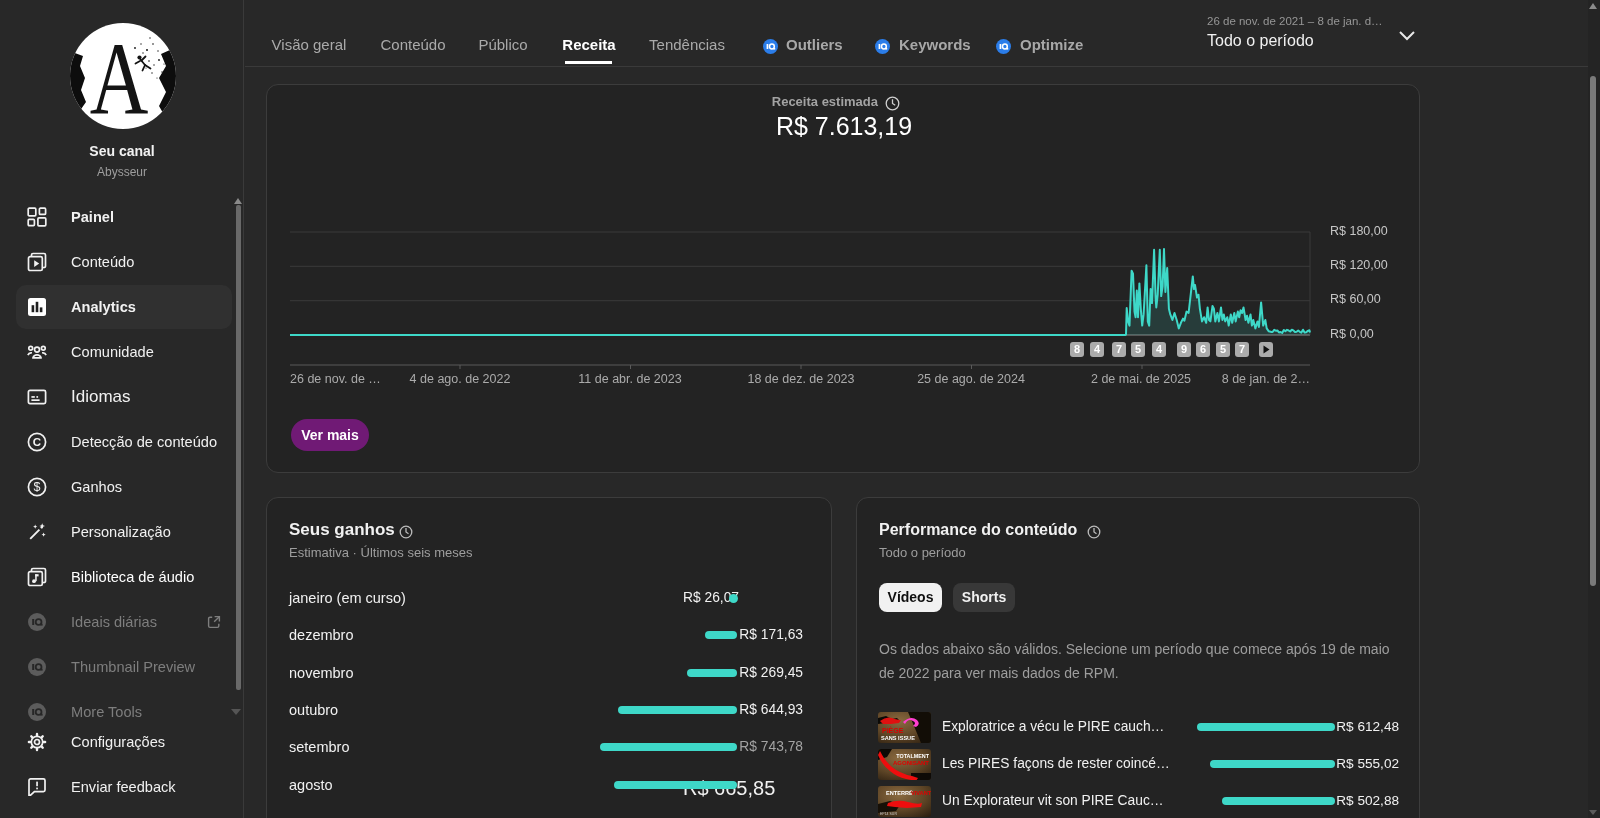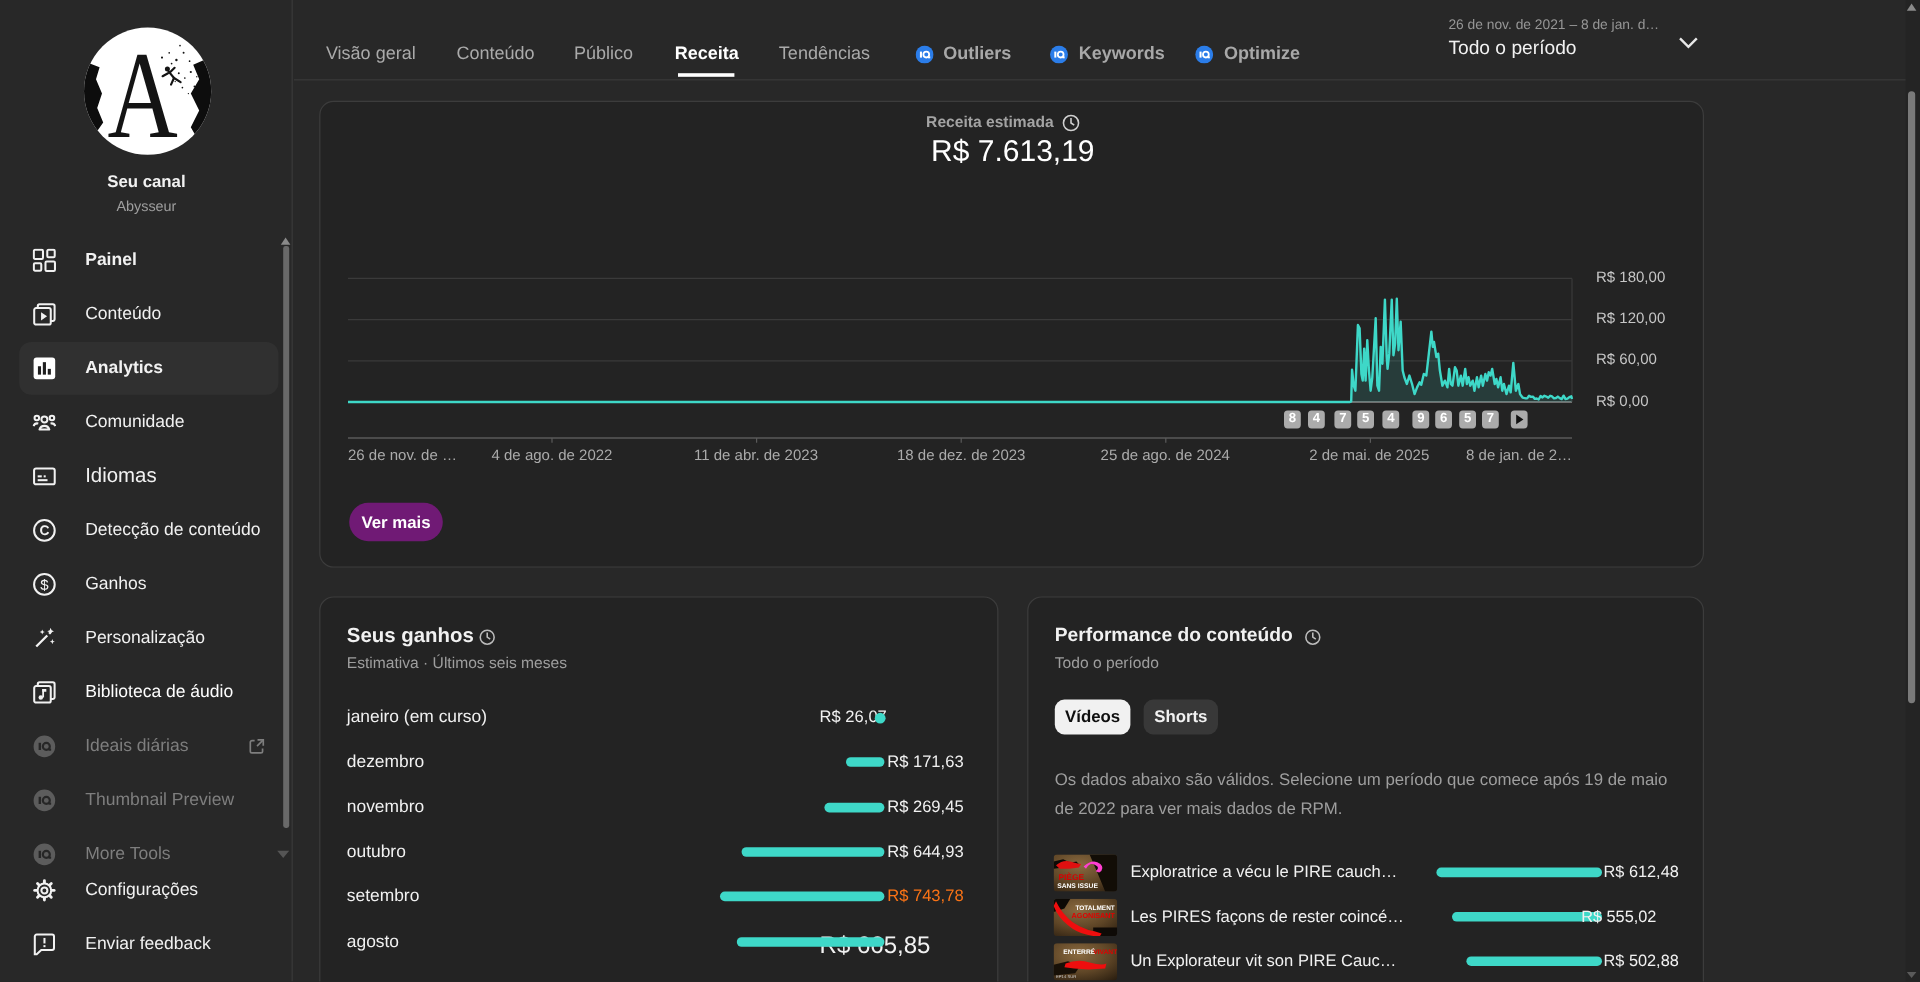--- a/index.html
+++ b/index.html
@@ -258,21 +258,21 @@
 <div style="position:absolute;left:289px;top:627px;font-size:14.5px;color:#f1f1f1;white-space:nowrap">dezembro</div>
 <div style="position:absolute;left:683px;top:627px;width:120px;text-align:right;font-size:13.8px;color:#f1f1f1;white-space:nowrap">R$ 171,63</div>
 <div style="position:absolute;left:705px;top:631px;width:32px;height:8px;border-radius:4px;background:#3ed8c8"></div>
 <div style="position:absolute;left:289px;top:665px;font-size:14.5px;color:#f1f1f1;white-space:nowrap">novembro</div>
 <div style="position:absolute;left:683px;top:665px;width:120px;text-align:right;font-size:13.8px;color:#f1f1f1;white-space:nowrap">R$ 269,45</div>
 <div style="position:absolute;left:687px;top:669px;width:50px;height:8px;border-radius:4px;background:#3ed8c8"></div>
 <div style="position:absolute;left:289px;top:702px;font-size:14.5px;color:#f1f1f1;white-space:nowrap">outubro</div>
 <div style="position:absolute;left:683px;top:702px;width:120px;text-align:right;font-size:13.8px;color:#f1f1f1;white-space:nowrap">R$ 644,93</div>
 <div style="position:absolute;left:618px;top:706px;width:119px;height:8px;border-radius:4px;background:#3ed8c8"></div>
 <div style="position:absolute;left:289px;top:739px;font-size:14.5px;color:#f1f1f1;white-space:nowrap">setembro</div>
-<div style="position:absolute;left:683px;top:739px;width:120px;text-align:right;font-size:13.8px;color:#f97316;white-space:nowrap">R$ 743,78</div>
+<div style="position:absolute;left:683px;top:739px;width:120px;text-align:right;font-size:13.8px;color:#a3a3a3;white-space:nowrap">R$ 743,78</div>
 <div style="position:absolute;left:600px;top:743px;width:137px;height:8px;border-radius:4px;background:#3ed8c8"></div>
 <div style="position:absolute;left:289px;top:777px;font-size:14.5px;color:#f1f1f1;white-space:nowrap">agosto</div>
 <div style="position:absolute;left:683px;top:777px;width:120px;font-size:20px;color:#f1f1f1;white-space:nowrap">R$ 665,85</div>
 <div style="position:absolute;left:614px;top:781px;width:123px;height:8px;border-radius:4px;background:#3ed8c8"></div>
 <div style="position:absolute;left:856px;top:497px;width:564px;height:360px;background:#232323;border:1px solid #3c3c3c;border-radius:12px;box-sizing:border-box"></div>
 <div style="position:absolute;left:879px;top:521px;font-size:16px;font-weight:bold;color:#f1f1f1;white-space:nowrap">Performance do conteúdo</div>
 <div style="position:absolute;left:1087px;top:522px"><svg width="14" height="14" viewBox="0 0 14 14" style="vertical-align:middle">
       <circle cx="7.0" cy="7.0" r="5.8" fill="none" stroke="#bbbbbb" stroke-width="1.3"></circle>
       <path d="M7.0 3.08 V7.0 L9.520000000000001 8.68" fill="none" stroke="#bbbbbb" stroke-width="1.3"></path>
     </svg></div>
@@ -313,21 +313,21 @@
       <rect width="53" height="31" fill="url(#rgb)"></rect>
       <path d="M0 0 h14 l-5 8 -9 3 Z" fill="#0c0905"></path>
       <path d="M33 24 h20 v7 h-20 Z" fill="#0e0a06"></path>
       <path d="M2 2 q4 8 8 12 q5 6 12 9 q6 3 12 4 l6 2 -2 3 -10 -2 q-9 -2 -16 -8 Q4 16 0 6 Z" fill="#ee0e0e"></path>
       <text x="51" y="9" text-anchor="end" font-family="Liberation Sans" font-size="5.4" font-weight="bold" fill="#ffffff">TOTALMENT</text>
       <text x="51" y="16" text-anchor="end" font-family="Liberation Sans" font-size="6" font-weight="bold" fill="#e00000">AGONISANT</text>
     </svg>
   </div>
 <div style="position:absolute;left:942px;top:756px;width:228px;font-size:13.8px;color:#f1f1f1;white-space:nowrap;overflow:hidden;text-overflow:ellipsis">Les PIRES façons de rester coincé dans une grotte</div>
 <div style="position:absolute;left:1210px;top:760px;width:125px;height:8px;border-radius:4px;background:#3ed8c8"></div>
-<div style="position:absolute;left:1299px;top:756px;width:100px;text-align:center;font-size:13.6px;color:#f1f1f1;white-space:nowrap">R$ 555,02</div>
+<div style="position:absolute;left:1299px;top:756px;width:100px;text-align:right;font-size:13.6px;color:#f1f1f1;white-space:nowrap">R$ 555,02</div>
 <div style="position:absolute;left:878px;top:786px;width:53px;height:31px">
     <svg width="53" height="31" viewBox="0 0 53 31" style="border-radius:3px;display:block">
       <defs>
         <radialGradient id="rgc" cx="40%" cy="30%" r="90%">
           <stop offset="0%" stop-color="#8a6a40"></stop>
           <stop offset="55%" stop-color="#5e4526"></stop>
           <stop offset="100%" stop-color="#2a1e10"></stop>
         </radialGradient>
       </defs>
       <rect width="53" height="31" fill="url(#rgc)"></rect>

